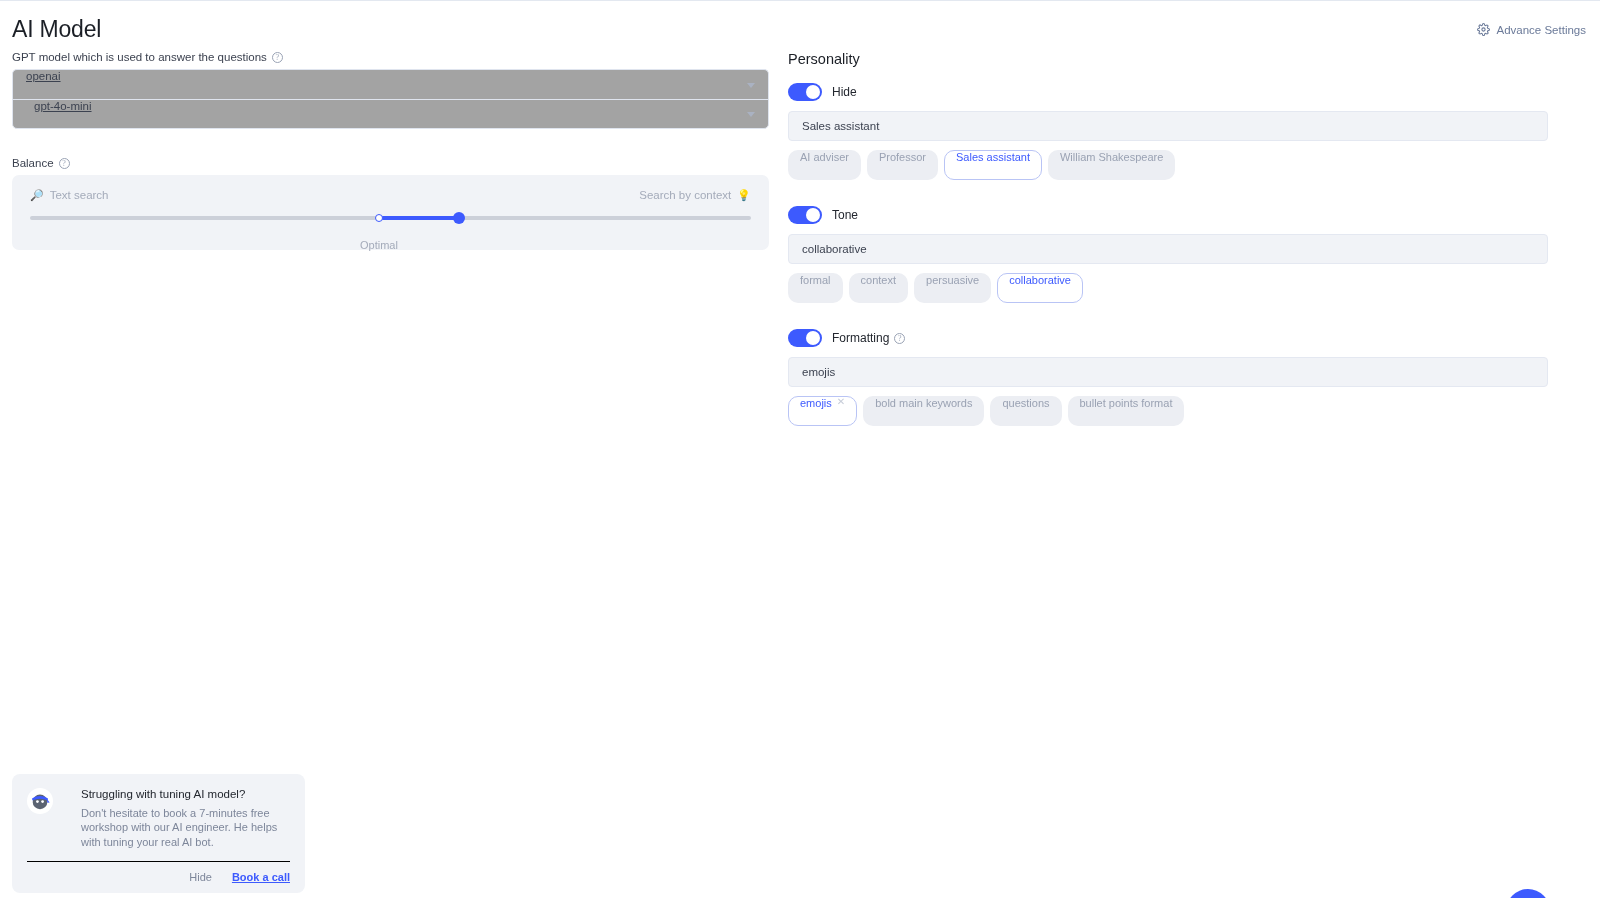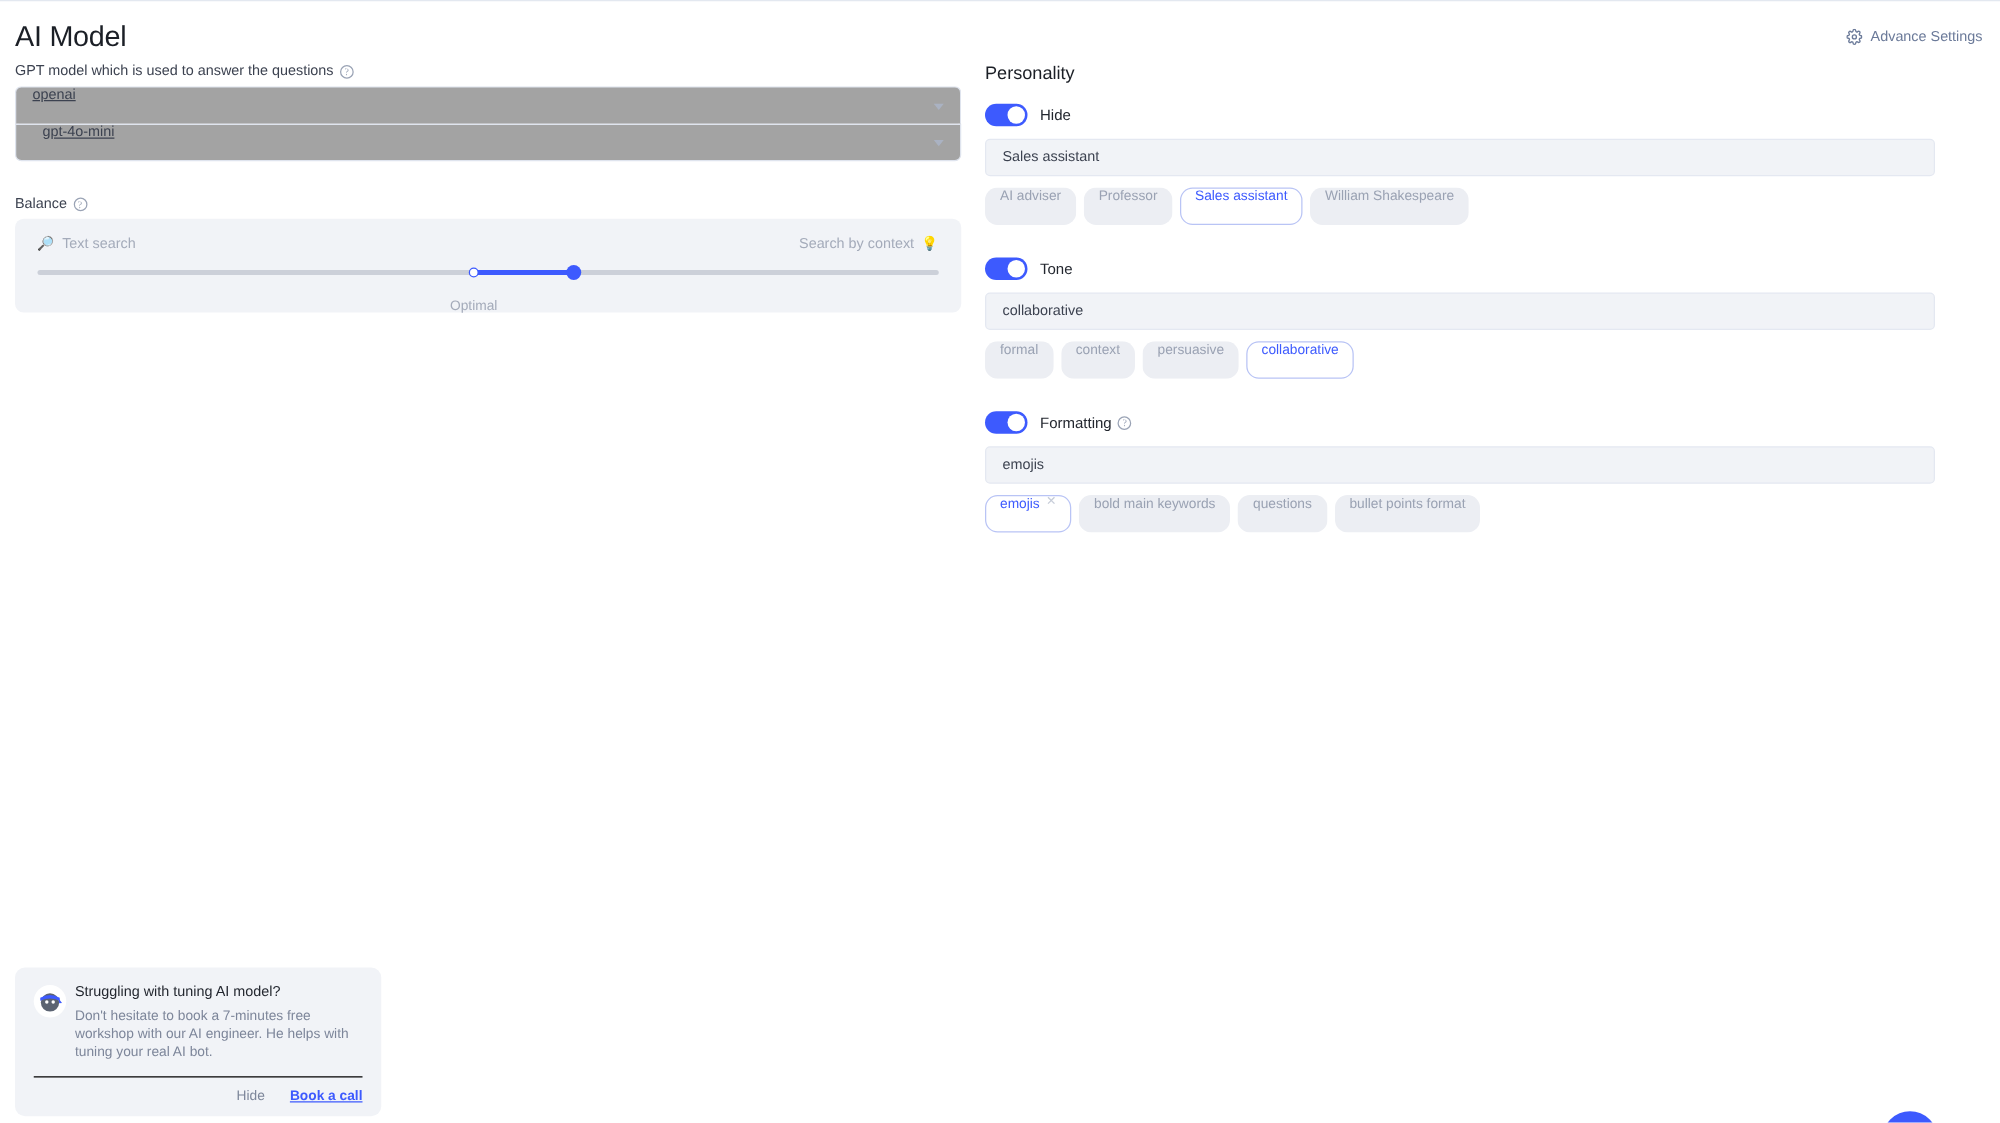--- a/index.html
+++ b/index.html
@@ -248,21 +248,21 @@
 
   
   .promo {
     position: absolute;
     left: 12px; top: 773px;
     width: 293px;
     background: #f1f3f7;
     border-radius: 8px;
     padding: 14px 15px 0 15px;
   }
-  .promo-top { display: flex; gap: 7px; }
+  .promo-top { display: flex; gap: 28px; }
   .promo-avatar {
     width: 26px; height: 26px;
     border-radius: 50%;
     background: #ffffff;
     flex: 0 0 auto;
     display: flex;
     align-items: center;
     justify-content: center;
     font-size: 15px;
     overflow: hidden;

